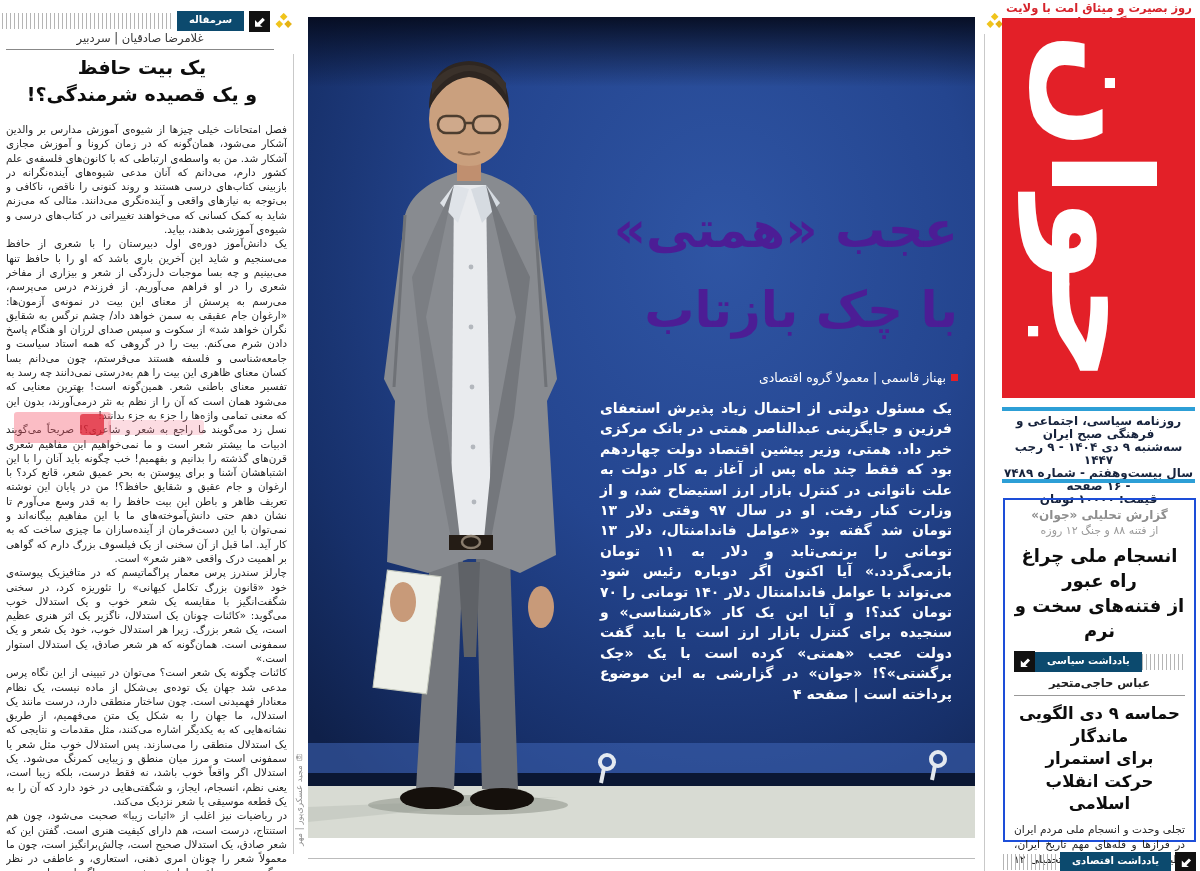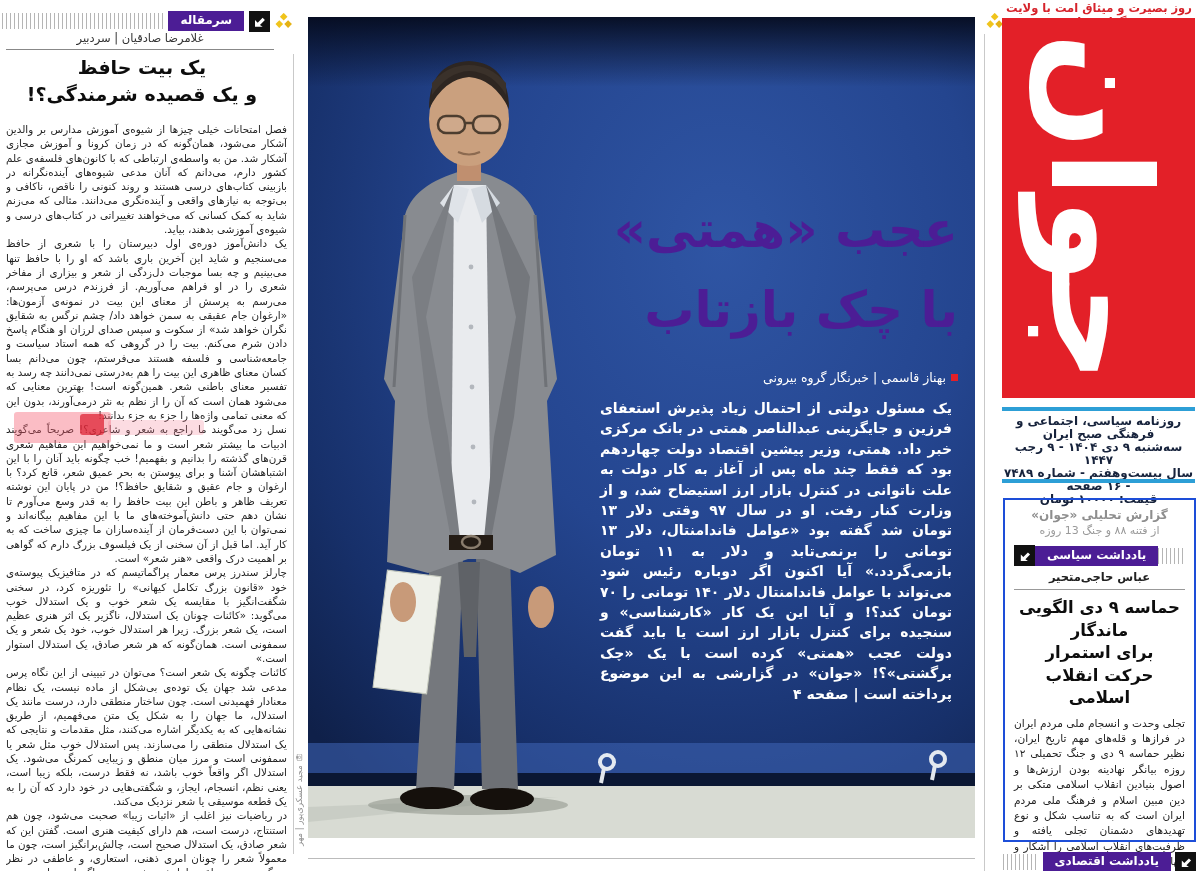--- a/index.html
+++ b/index.html
@@ -7,21 +7,21 @@
   .page {
     position:relative; width:1200px; height:871px; margin:0 auto;
     background:#fff; overflow:hidden; direction:ltr;
   }
   .rtl { direction:rtl; }
   .abs { position:absolute; }
 
   
   .barcode { height:16px; flex:1;
     background:repeating-linear-gradient(90deg,#b5b5b5 0,#b5b5b5 1px,transparent 1px,transparent 4px); }
-  .red-badge { background:#4c1d95; color:#fff; font-size:12px; font-weight:bold;
+  .red-badge { background:#0c4a6e; color:#fff; font-size:10px; font-weight:bold;
     padding:2px 12px 4px; line-height:14px; white-space:nowrap; }
   .corner-icon { width:21px; height:21px; background:#111; display:flex;
     align-items:center; justify-content:center; flex:0 0 auto; }
   .vline { position:absolute; width:1px; background:#c9c9c9; }
   .hline { position:absolute; height:1px; background:#bbb; }
 
   
   .ed-badge-row { left:0; top:10px; width:292px; height:22px; display:flex;
     align-items:center; gap:5px; direction:ltr; padding-left:2px; }
   .ed-author { left:6px; top:31px; width:268px; text-align:center; font-size:11.5px;
@@ -199,21 +199,21 @@
     </svg>
   </div>
 
   <div class="abs lead-headline">
     <span>عجب «همتی»</span><br>
     <span>با چک بازتاب</span>
   </div>
 
   <div class="abs lead-byline">
     <span class="dot"></span>
-    <span>بهناز قاسمی | خبرنگار گروه بیرونی</span>
+    <span>بهناز قاسمی | معمولا گروه اقتصادی</span>
   </div>
 
   <div class="abs lead-body">یک مسئول دولتی از احتمال زیاد پذیرش استعفای فرزین و جایگزینی عبدالناصر همتی در بانک مرکزی خبر داد. همتی، وزیر پیشین اقتصاد دولت چهاردهم بود که فقط چند ماه پس از آغاز به کار دولت به علت ناتوانی در کنترل بازار ارز استیضاح شد، و از وزارت کنار رفت. او در سال ۹۷ وقتی دلار ۱۳ تومان شد گفته بود «عوامل فاندامنتال، دلار ۱۳ تومانی را برنمی‌تابد و دلار به ۱۱ تومان بازمی‌گردد.» آیا اکنون اگر دوباره رئیس شود می‌تواند با عوامل فاندامنتال دلار ۱۴۰ تومانی را ۷۰ تومان کند؟! و آیا این یک کار «کارشناسی» و سنجیده برای کنترل بازار ارز است یا باید گفت دولت عجب «همتی» کرده است با یک «چک برگشتی»؟! «جوان» در گزارشی به این موضوع پرداخته است | صفحه ۴</div>
 
   <div class="abs photo-credit">
     <span class="rtl">مجید عسکری‌پور | مهر</span>
     <svg width="12" height="10" viewBox="0 0 12 10">
       <rect x="0.5" y="2" width="11" height="7.5" rx="1.5" fill="none" stroke="#8e8e8e"></rect>
       <rect x="4" y="0.5" width="4" height="2.5" fill="#8e8e8e"></rect>
       <circle cx="6" cy="5.8" r="2" fill="none" stroke="#8e8e8e"></circle>
@@ -236,21 +236,25 @@
   <div class="abs mh-info">
     <div>روزنامه سیاسی، اجتماعی و فرهنگی صبح ایران</div>
     <div>سه‌شنبه ۹ دی ۱۴۰۴ - ۹ رجب ۱۴۴۷</div>
     <div>سال بیست‌وهفتم - شماره ۷۴۸۹ - ۱۶ صفحه</div>
     <div>قیمت: ۱۰۰۰۰ تومان</div>
   </div>
   <div class="blue-rule" style="top:479px;"></div>
 
   <div class="abs rc-box">
     <div class="rc-kicker1">گزارش تحلیلی «جوان»</div>
-    <div class="rc-kicker2">از فتنه ۸۸ و جنگ 13 روزه</div>
+    <div class="rc-kicker2">از فتنه ۸۸ و جنگ ۱۲ روزه</div>
+    <div class="rc-h1">
+      <span>انسجام ملی چراغ راه عبور</span><br>
+      <span>از فتنه‌های سخت و نرم</span>
+    </div>
     <div class="rc-badge-row">
       <div class="corner-icon">
         <svg width="14" height="14" viewBox="0 0 20 20">
             <path d="M4 17 L4 8 L7.6 11.6 L14.2 5 L17.2 8 L10.6 14.6 L14.2 17 Z" fill="#fff"></path>
           </svg>
       </div>
       <div class="red-badge rtl">یادداشت سیاسی</div>
       <div class="barcode"></div>
     </div>
     <div class="rc-author">عباس حاجی‌متحیر</div>

